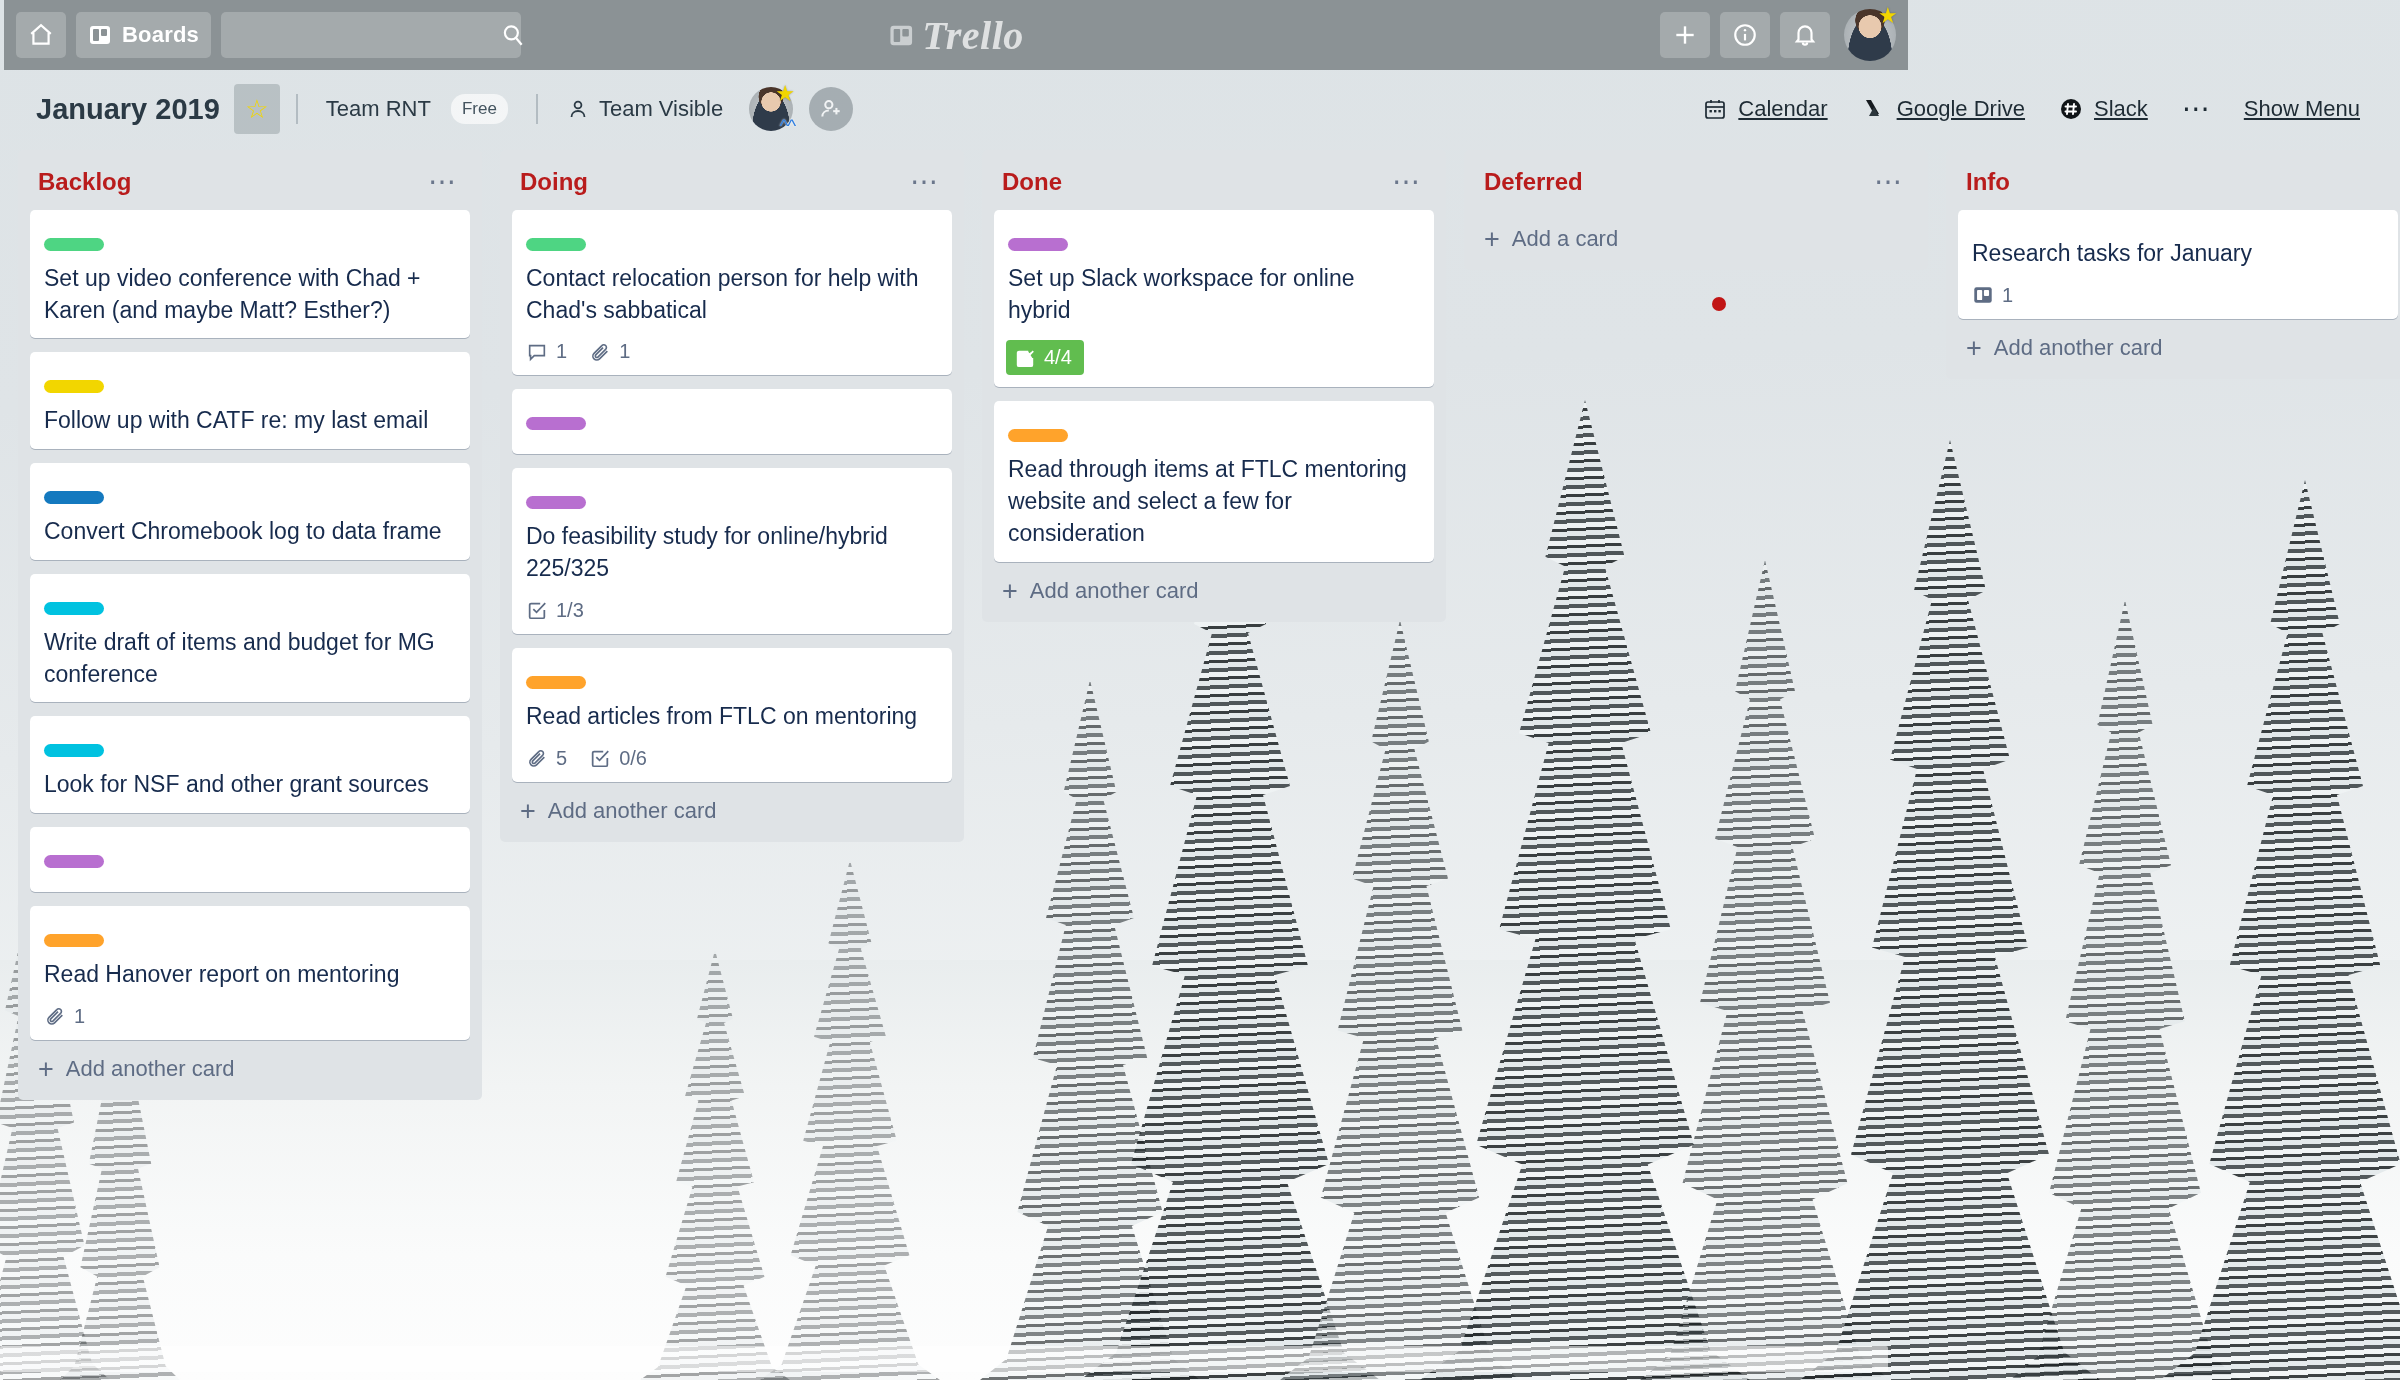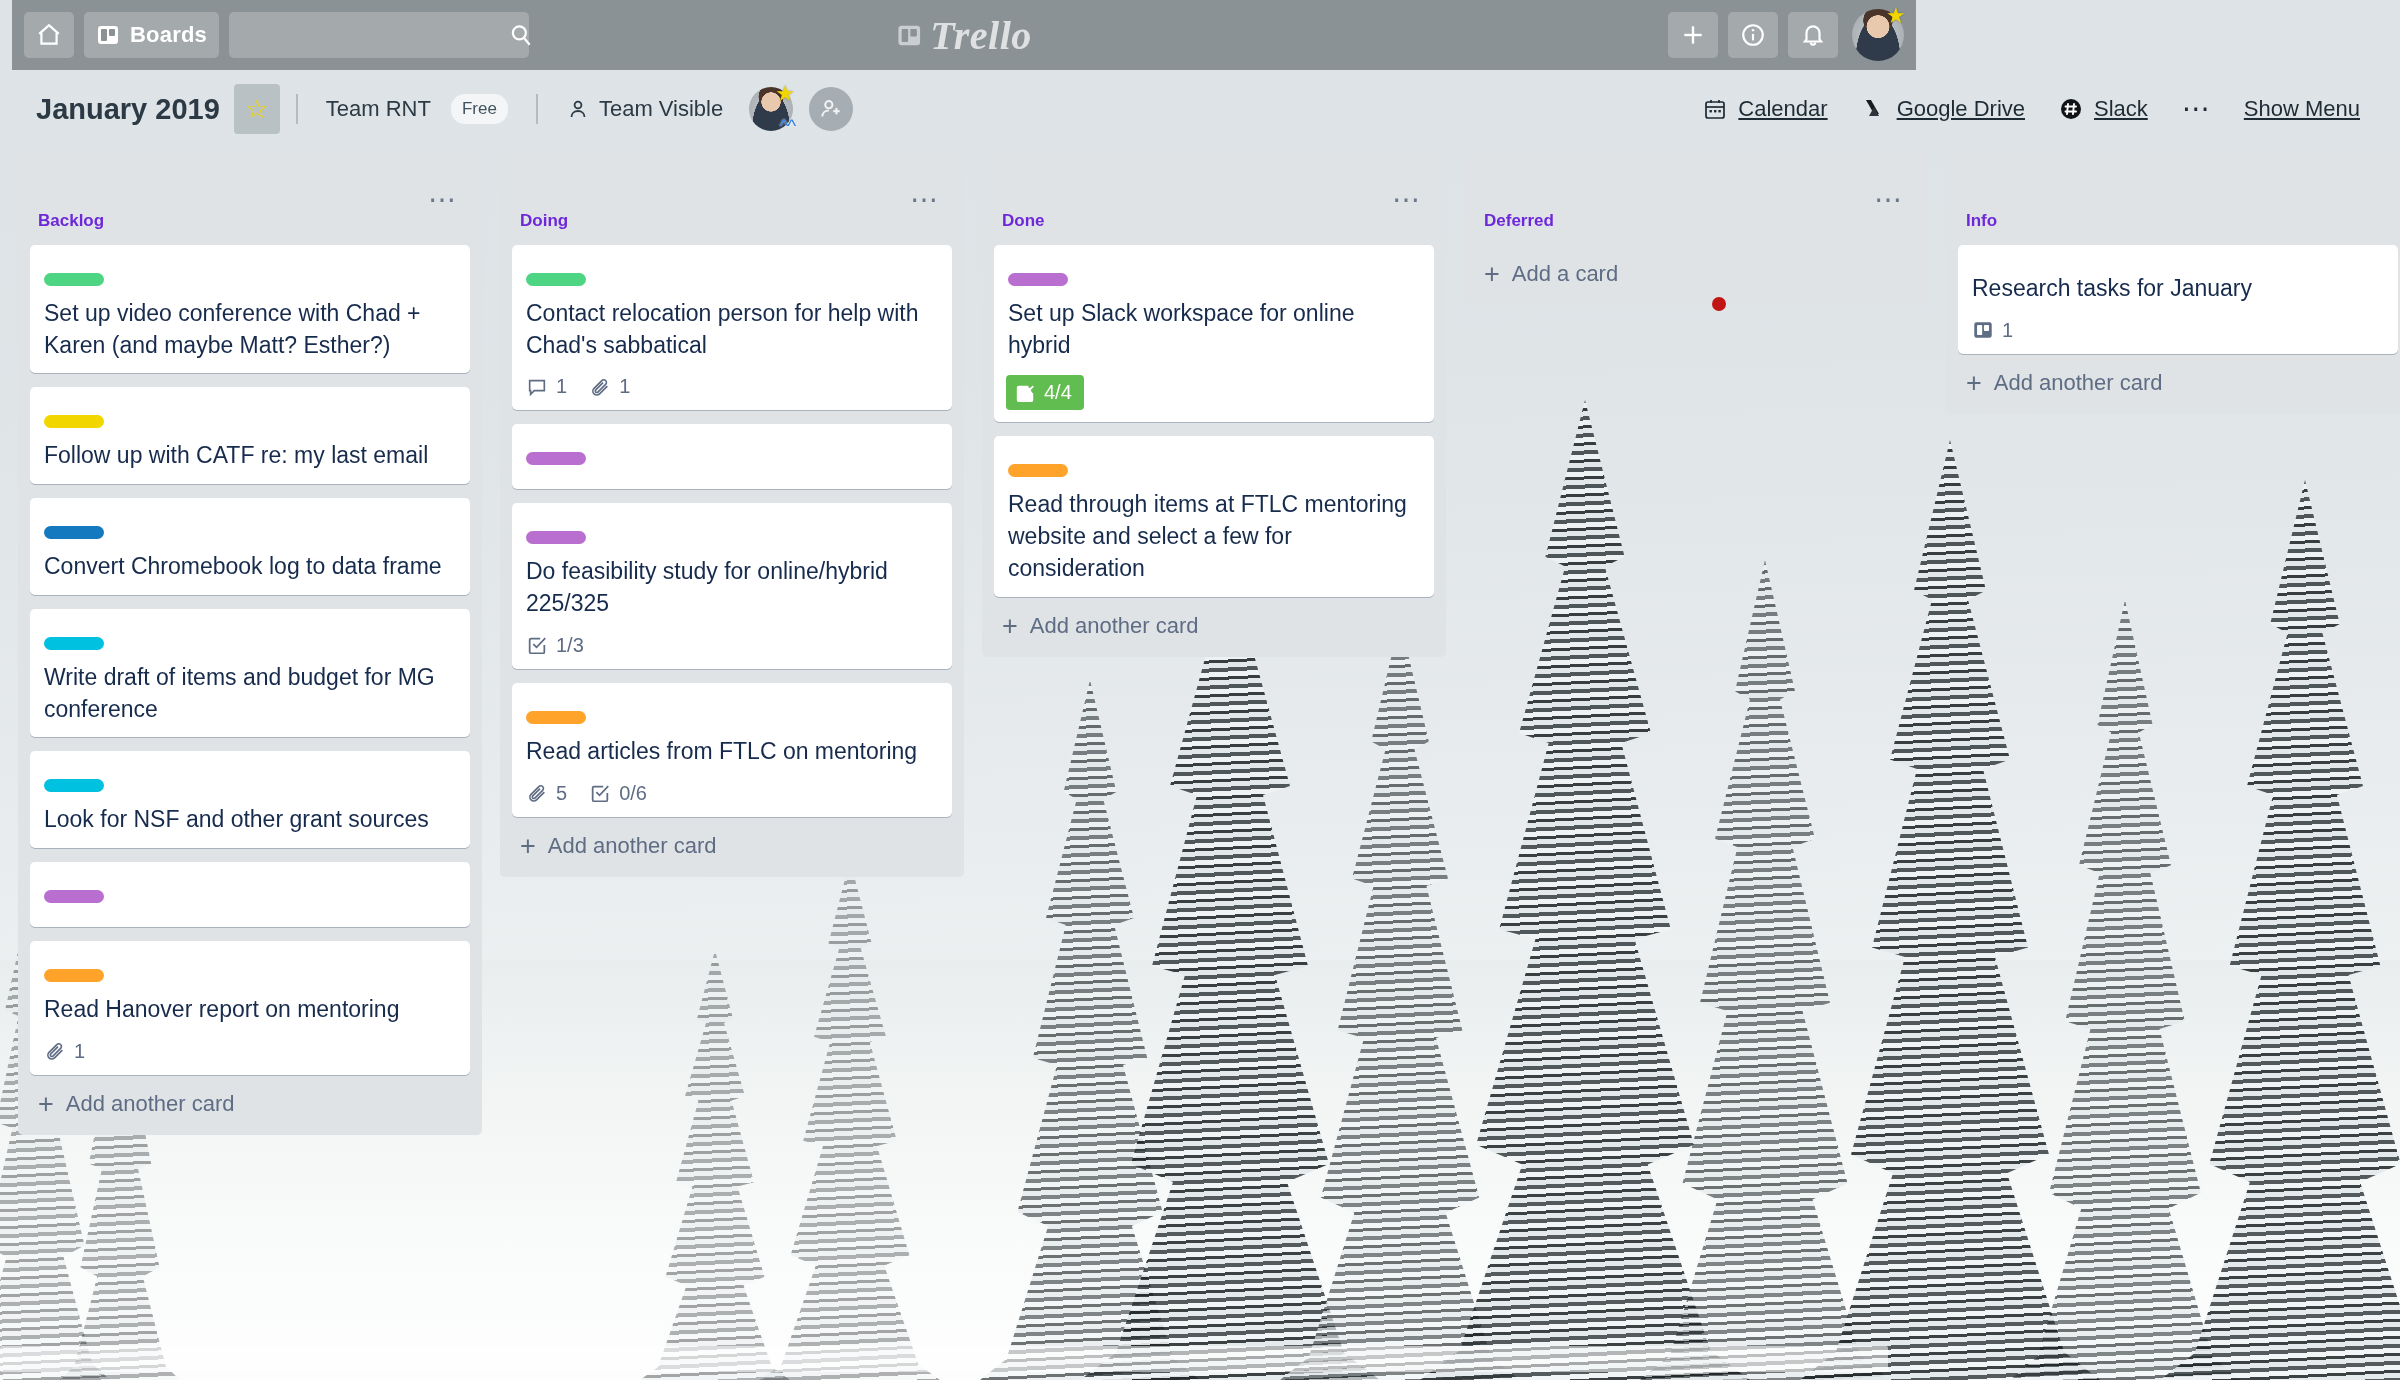--- a/index.html
+++ b/index.html
@@ -29,21 +29,21 @@
         rgba(36,44,47,0.8) 8px, rgba(36,44,47,0.8) 12px,
         rgba(240,244,245,0.85) 12px, rgba(240,244,245,0.85) 17px);
     clip-path: polygon(50% 0%, 62% 16%, 56% 17%, 70% 34%, 61% 35%, 76% 54%, 65% 55%, 83% 76%, 69% 78%, 88% 97%, 100% 100%, 0% 100%, 12% 97%, 31% 78%, 17% 76%, 35% 55%, 24% 54%, 39% 35%, 30% 34%, 44% 17%, 38% 16%);
     opacity: 0.97;
   }
   .tree.pale { opacity: 0.45; filter: blur(0.6px); }
   .tree.mid  { opacity: 0.72; }
 
   
   #top-bar {
-    position: absolute; top: 0; left: 12px; width: 1904px; height: 70px;
+    position: absolute; top: 0; left: 4px; width: 1904px; height: 70px;
     background: #8b9295;
     display: flex; align-items: center; padding: 0 12px; gap: 10px;
     z-index: 40;
   }
   .tb-btn {
     height: 46px; min-width: 46px;
     background: rgba(255,255,255,0.22);
     border-radius: 5px;
     display: flex; align-items: center; justify-content: center;
     color: #fff; gap: 10px; padding: 0 12px; cursor: pointer;
@@ -149,21 +149,21 @@
   .list {
     width: 464px; flex: 0 0 464px;
     background: #dfe3e6; border-radius: 5px;
     padding: 0 0 12px 0; max-height: 1180px;
   }
   .list-header {
     display: flex; align-items: center; justify-content: space-between;
     padding: 18px 18px 14px 20px;
     cursor: pointer;
   }
-  .list-title { font-size: 17px; font-weight: bold; color: #6d28d9; margin-top: 43px; }
+  .list-title { font-size: 24px; font-weight: bold; color: #b91c1c; }
   .list-menu { color: #6b778c; font-size: 28px; line-height: 14px; padding: 4px 8px; border-radius: 3px; cursor: pointer; }
   .cards { padding: 0 12px; display: flex; flex-direction: column; gap: 14px; }
   .card {
     background: #fff; border-radius: 5px;
     box-shadow: 0 1px 0 rgba(9,30,66,0.25);
     padding: 28px 14px 12px 14px; cursor: pointer;
   }
   .labels { display: flex; gap: 6px; margin-bottom: 12px; }
   .label { width: 60px; height: 13px; border-radius: 7px; }
   .card-title { font-size: 23px; line-height: 1.38; color: #172b4d; }

